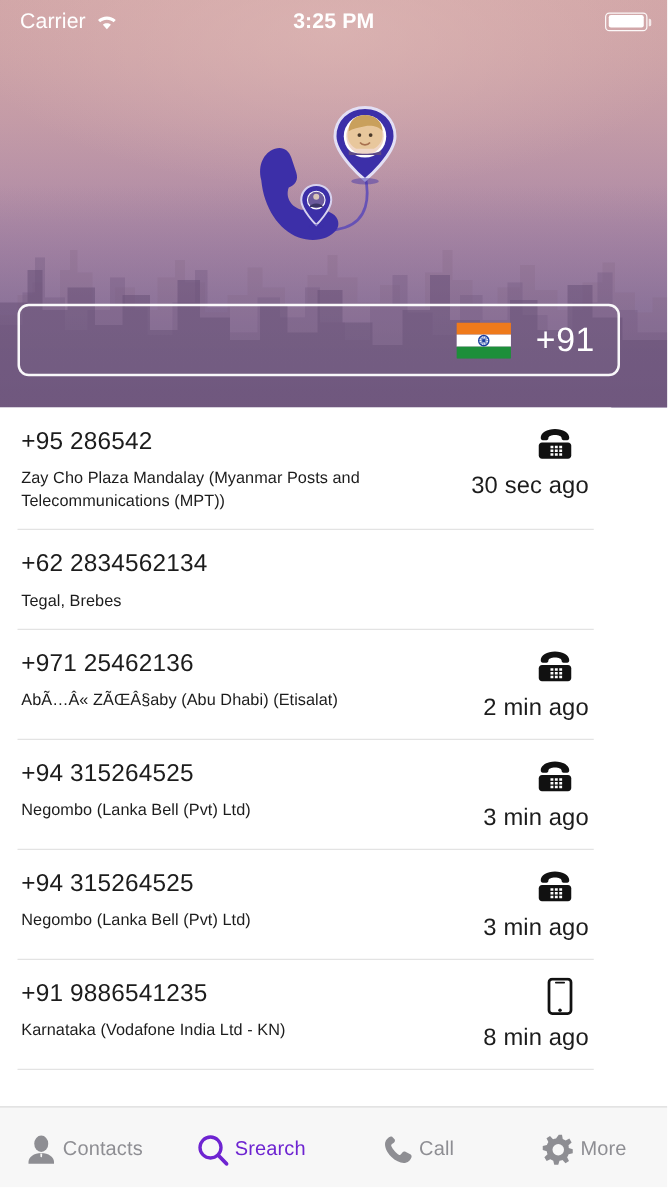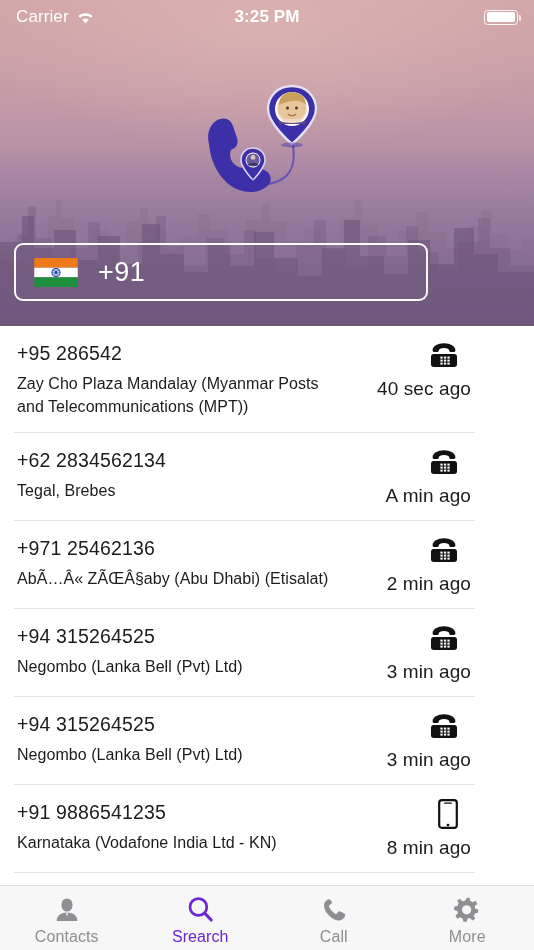--- a/index.html
+++ b/index.html
@@ -117,29 +117,30 @@
     width: 150px;
     height: 118px;
     z-index: 12;
   }
 
   
   .search-wrap {
     position: absolute;
     left: 14px;
     top: 243px;
-    width: 414px;
+    width: 482px;
     height: 58px;
     border: 2.4px solid rgba(255,255,255,.96);
     border-radius: 9px;
     display: flex;
     align-items: center;
     padding: 0 18px;
     z-index: 20;
     background: rgba(255,255,255,0.02);
+    justify-content: flex-end;
   }
   .flag {
     width: 44px;
     height: 29px;
     flex: 0 0 auto;
     display: block;
     border-radius: 1px;
   }
   .cc-text {
     margin-left: 20px;
@@ -172,21 +173,21 @@
     padding-left: 3px;
     padding-right: 10px;
   }
   .row-number {
     font-size: 19.5px;
     color: #1c1c1c;
     line-height: 1.35;
     letter-spacing: .15px;
   }
   .row-place {
-    font-size: 16px;
+    font-size: 13px;
     color: #1c1c1c;
     line-height: 1.42;
     margin-top: 7px;
     letter-spacing: .05px;
     word-wrap: break-word;
   }
   .row-side {
     flex: 0 0 auto;
     width: 122px;
     display: flex;
@@ -216,21 +217,21 @@
     width: 534px;
     height: 65px;
     background: #f7f7f7;
     border-top: 1px solid #dcdcdc;
     display: flex;
     z-index: 25;
   }
   .tab {
     flex: 1 1 0;
     display: flex;
-    flex-direction: column;
+    flex-direction: row;
     align-items: center;
     justify-content: center;
     gap: 3px;
     padding-top: 4px;
     text-align: right;
   }
   .tab-icon { height: 30px; display:flex; align-items:center; justify-content:center; }
   .tab-label {
     font-size: 16px;
     color: #8e8e93;
@@ -374,53 +375,28 @@
               <rect x="18.4" y="14.6" width="2.3" height="2.0"></rect>
               <rect x="11.4" y="17.6" width="2.3" height="2.0"></rect>
               <rect x="14.9" y="17.6" width="2.3" height="2.0"></rect>
               <rect x="18.4" y="17.6" width="2.3" height="2.0"></rect>
               <rect x="11.4" y="20.6" width="2.3" height="2.0"></rect>
               <rect x="14.9" y="20.6" width="2.3" height="2.0"></rect>
               <rect x="18.4" y="20.6" width="2.3" height="2.0"></rect>
             </g>
           </svg>
         </div>
-        <div class="row-time">40 sec ago</div>
+        <div class="row-time">30 sec ago</div>
       </div>
     </div>
 
     <div class="row">
       <div class="row-main">
         <div class="row-number">+62 2834562134</div>
         <div class="row-place">Tegal, Brebes</div>
-      </div>
-      <div class="row-side">
-        <div class="row-icon">
-          <svg width="30" height="26" viewBox="0 0 30 26">
-            <path fill="#111111" d="M15,1.2 C8.6,1.2 3.6,4.3 3.6,8.2 C3.6,9.3 4.2,10.1 5.3,10.1
-              L8.2,10.1 C9.2,10.1 9.7,9.5 9.7,8.6 C9.7,6.9 12,5.9 15,5.9 C18,5.9 20.3,6.9 20.3,8.6
-              C20.3,9.5 20.8,10.1 21.8,10.1 L24.7,10.1 C25.8,10.1 26.4,9.3 26.4,8.2
-              C26.4,4.3 21.4,1.2 15,1.2 Z"></path>
-            <path fill="#111111" d="M4.6,12.0 C3.1,12.0 2.0,13.1 2.0,14.6 L2.0,22.4
-              C2.0,23.8 3.1,24.9 4.6,24.9 L25.4,24.9 C26.9,24.9 28,23.8 28,22.4 L28,14.6
-              C28,13.1 26.9,12.0 25.4,12.0 Z"></path>
-            <g fill="#ffffff">
-              <rect x="11.4" y="14.6" width="2.3" height="2.0"></rect>
-              <rect x="14.9" y="14.6" width="2.3" height="2.0"></rect>
-              <rect x="18.4" y="14.6" width="2.3" height="2.0"></rect>
-              <rect x="11.4" y="17.6" width="2.3" height="2.0"></rect>
-              <rect x="14.9" y="17.6" width="2.3" height="2.0"></rect>
-              <rect x="18.4" y="17.6" width="2.3" height="2.0"></rect>
-              <rect x="11.4" y="20.6" width="2.3" height="2.0"></rect>
-              <rect x="14.9" y="20.6" width="2.3" height="2.0"></rect>
-              <rect x="18.4" y="20.6" width="2.3" height="2.0"></rect>
-            </g>
-          </svg>
-        </div>
-        <div class="row-time">A min ago</div>
       </div>
     </div>
 
     <div class="row">
       <div class="row-main">
         <div class="row-number">+971 25462136</div>
         <div class="row-place">AbÃ…Â« ZÃŒÂ§aby (Abu Dhabi) (Etisalat)</div>
       </div>
       <div class="row-side">
         <div class="row-icon">

